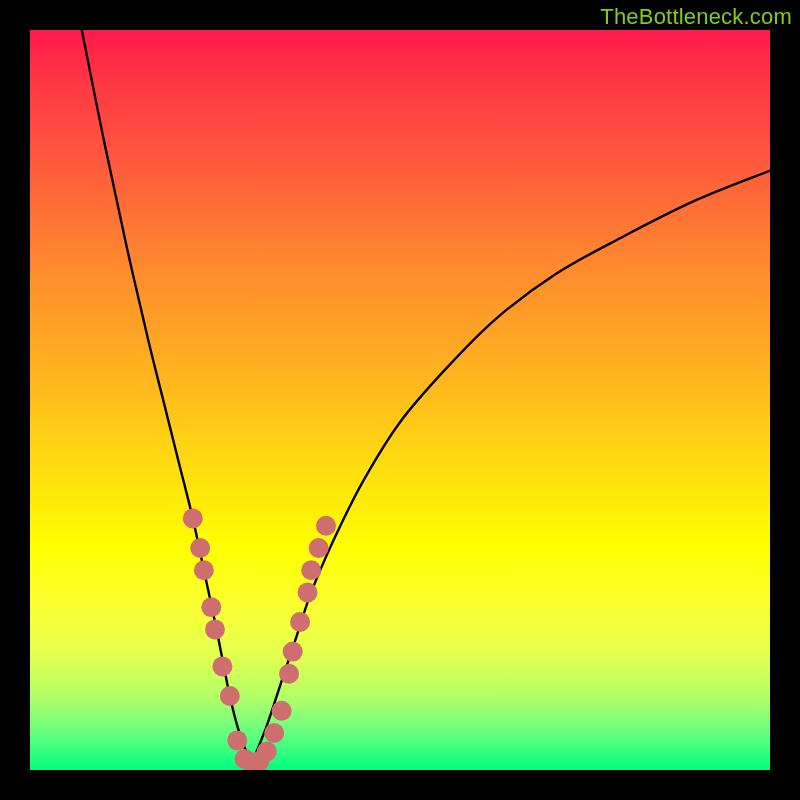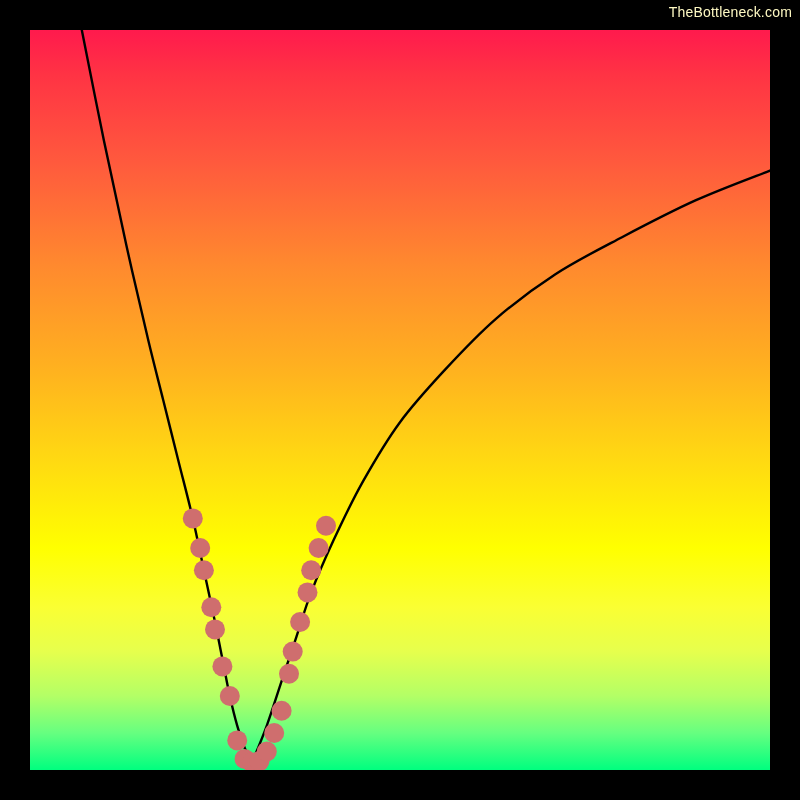--- a/index.html
+++ b/index.html
@@ -28,23 +28,23 @@
       #e6ff4d 84%,
       #b3ff66 90%,
       #66ff80 95%,
       #00ff7f 100%);
   }
   .watermark {
     position: absolute;
     top: 4px;
     right: 8px;
     font-family: Arial, Helvetica, sans-serif;
-    font-size: 14px;
+    font-size: 22px;
     font-weight: 500;
-    color: #fef9c3;
+    color: #84cc16;
     letter-spacing: 0.2px;
   }
   svg.plot {
     position: absolute;
     left: 30px;
     top: 30px;
     width: 740px;
     height: 740px;
   }
 </style>

